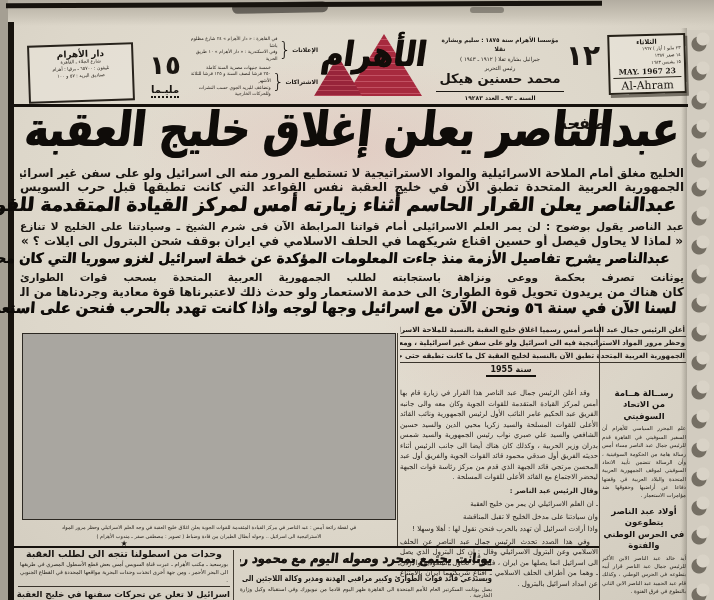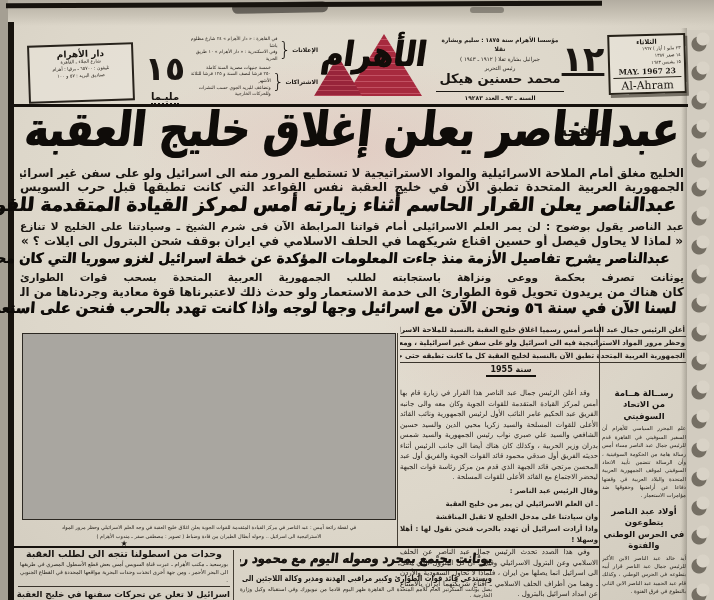--- a/index.html
+++ b/index.html
@@ -24,42 +24,42 @@
       radial-gradient(circle at 12px 14px, #756f64 0 7px, rgba(117,111,100,0) 8px);
     background-size:27px 29px;background-repeat:repeat-y;}
   .edge-shade{right:27px;top:28px;width:6px;height:572px;background:linear-gradient(270deg,rgba(90,85,75,.35),rgba(90,85,75,0));}
 
   
   .pub-box{left:28px;top:44px;width:106px;height:58px;border:2px solid #28231c;transform:rotate(-2deg);
     background:rgba(233,228,218,.6);padding:3px 2px;box-sizing:border-box;}
   .pub-title{font-size:9px;font-weight:bold;text-align:center;}
   .pub-line{font-size:4.6px;text-align:center;line-height:1.5;color:#2b261f;}
   .price{left:138px;top:52px;width:54px;text-align:center;}
-  .price-num{font-size:33px;font-weight:bold;line-height:1;}
+  .price-num{font-size:26px;font-weight:bold;line-height:1;}
   .price-word{font-size:10px;font-weight:bold;border-bottom:2px dotted #1a1612;display:inline-block;padding-bottom:1px;}
   .adsubs{left:190px;top:36px;width:128px;}
   .adrow{display:flex;align-items:center;margin-bottom:2px;}
   .adrow .lbl{font-size:6px;font-weight:bold;white-space:nowrap;}
   .adrow .brace{font-size:20px;font-weight:200;line-height:.9;margin:0 1px;direction:ltr;}
   .adrow .lines{font-size:4.6px;line-height:1.45;color:#241f19;text-align:right;}
   .logo{left:312px;top:30px;width:124px;height:72px;}
   .pyr{position:absolute;bottom:6px;background:repeating-linear-gradient(180deg,#a72a3e 0 5px,#c25163 5px 6px);
     clip-path:polygon(50% 0,100% 100%,0 100%);}
   .pyr1{left:34px;width:76px;height:62px;}
   .pyr2{left:2px;width:48px;height:40px;background:repeating-linear-gradient(180deg,#98243a 0 4px,#b54757 4px 5px);}
   .logo-word{position:absolute;left:0;top:6px;width:124px;text-align:center;font-size:30px;font-weight:900;
     color:#120d09;transform:skewX(-8deg) scaleY(1.15);letter-spacing:-1px;text-shadow:1px 0 #120d09;}
   .info{left:436px;top:36px;width:128px;text-align:center;}
   .info-f1{font-size:5.8px;font-weight:bold;line-height:1.6;}
   .info-f2{font-size:5.5px;line-height:1.5;}
   .info-el{font-size:5.5px;margin-top:2px;}
   .info-ed{font-size:13px;font-weight:bold;letter-spacing:2px;line-height:1.3;}
   .info-issue{font-size:6px;font-weight:bold;border-top:1px solid #1a1612;margin-top:3px;padding-top:2px;}
   .pages{left:560px;top:42px;width:46px;text-align:center;}
-  .pages-num{font-size:35px;font-weight:bold;line-height:1;text-decoration:underline;}
+  .pages-num{font-size:28px;font-weight:bold;line-height:1;}
   .pages-word{font-size:16px;font-weight:bold;margin-top:44px;}
   .datebox{left:608px;top:34px;width:78px;height:60px;border:2px solid #262118;background:rgba(235,230,220,.65);
     transform:rotate(-1.6deg);box-shadow:2px 3px 0 rgba(38,33,24,.55);padding:2px 3px;box-sizing:border-box;text-align:center;}
   .db-day{font-size:6.5px;font-weight:bold;}
   .db-line{font-size:4.5px;line-height:1.5;text-align:right;color:#2b261f;}
   .db-en{font-size:7.5px;font-weight:bold;font-family:"DejaVu Serif",serif;margin-top:1px;}
   .db-name{font-size:11px;font-family:"DejaVu Serif",serif;border-top:1.5px solid #262118;margin-top:1px;padding-top:1px;}
 
   .mast-rule{left:14px;top:104px;width:674px;height:3px;background:#16120d;}
 
@@ -113,21 +113,21 @@
       linear-gradient(180deg,#bob 0,#b5b2ab 0%,#aaa79f 30%,#908d86 55%,#555350 78%,#353330 100%);}
   .caption{left:26px;top:523px;width:366px;text-align:center;font-size:5px;line-height:1.7;color:#26221c;}
 
   .caption-rule{left:14px;top:546px;width:586px;height:2px;background:#16120d;}
 
   
   .article{left:400px;top:388px;width:198px;height:212px;overflow:hidden;font-size:7px;line-height:1.5;
     text-align:justify;color:#201b15;}
   .article p{margin:0 0 3px;text-indent:8px;}
   .article .qlabel{font-weight:bold;text-indent:0;}
-  .article .q{font-weight:bold;text-indent:0;margin-bottom:2px;}
+  .article .q{font-weight:normal;text-indent:0;margin-bottom:2px;}
 
   
   .sidebar{left:602px;top:388px;width:84px;height:212px;overflow:hidden;}
   .sb-title{font-size:8.5px;font-weight:900;text-align:center;line-height:1.35;margin-bottom:2px;}
   .sb-body{font-size:5.4px;line-height:1.55;text-align:justify;color:#242019;margin-bottom:6px;}
   .vrule-photo{left:397px;top:333px;width:1px;height:213px;background:#453f35;}
   .vrule-side{left:599px;top:324px;width:1px;height:276px;background:#453f35;}
   .vrule-bl{left:233px;top:550px;width:1px;height:50px;background:#453f35;}
 
   

